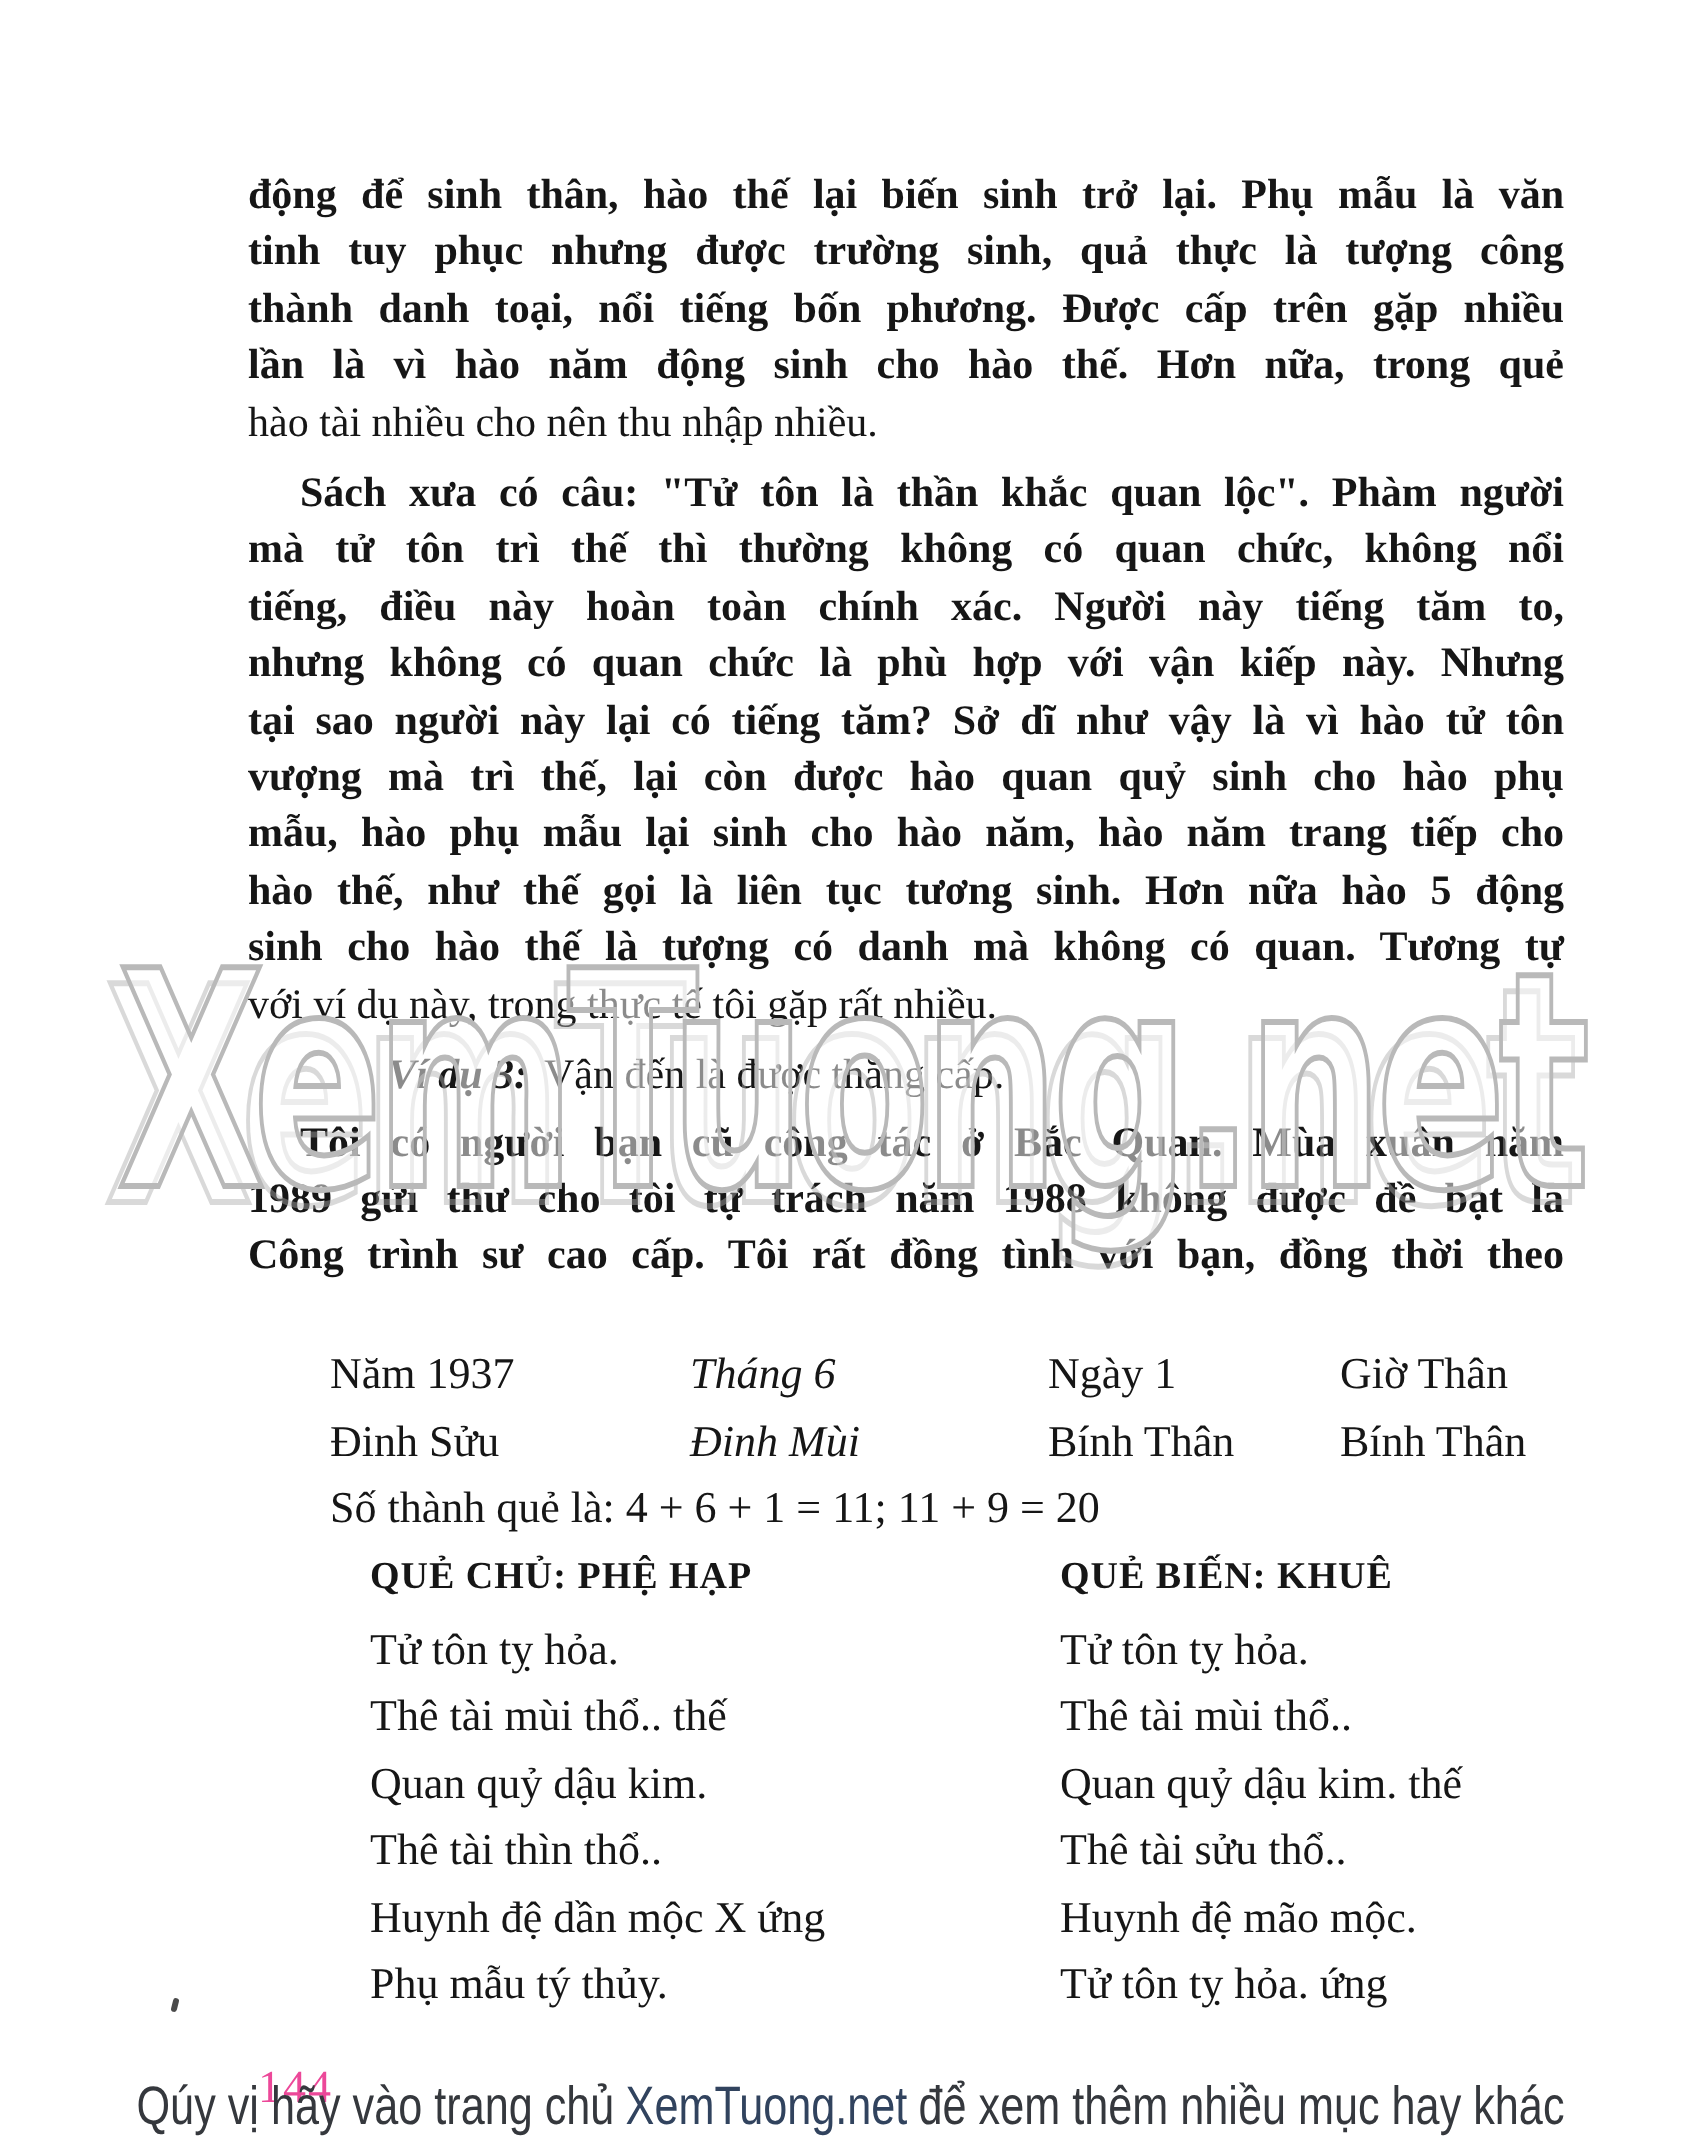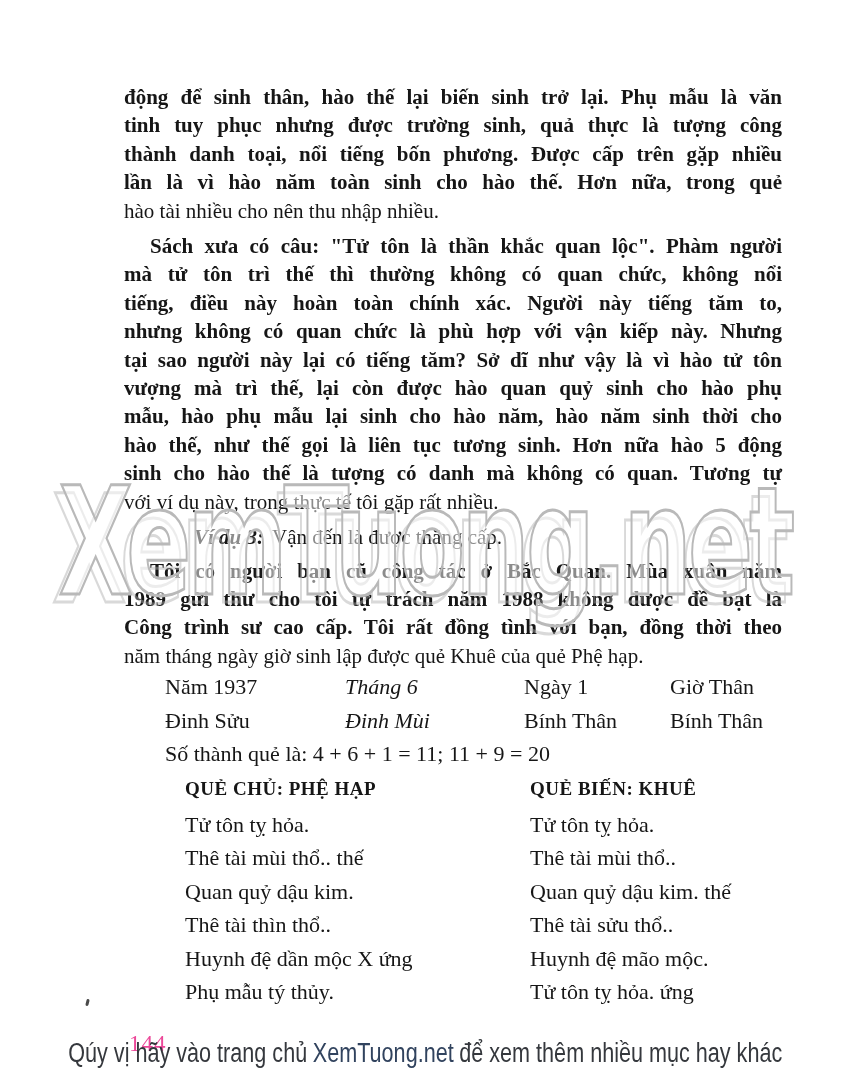--- a/index.html
+++ b/index.html
@@ -69,46 +69,45 @@
     <div class="wm-front">XemTuong.net</div>
   </div>
 
   <div class="content">
 
     <div class="textcol" style="top:83px;">
       <div class="para">
         <div class="ln j">động để sinh thân, hào thế lại biến sinh trở lại. Phụ mẫu là văn</div>
         <div class="ln j">tinh tuy phục nhưng được trường sinh, quả thực là tượng công</div>
         <div class="ln j">thành danh toại, nổi tiếng bốn phương. Được cấp trên gặp nhiều</div>
-        <div class="ln j">lần là vì hào năm toàn sinh cho hào thế. Hơn nữa, trong quẻ</div>
+        <div class="ln j">lần là vì hào năm động sinh cho hào thế. Hơn nữa, trong quẻ</div>
         <div class="ln">hào tài nhiều cho nên thu nhập nhiều.</div>
       </div>
 
       <div class="para">
         <div class="ln j ind">Sách xưa có câu: "Tử tôn là thần khắc quan lộc". Phàm người</div>
         <div class="ln j">mà tử tôn trì thế thì thường không có quan chức, không nổi</div>
         <div class="ln j">tiếng, điều này hoàn toàn chính xác. Người này tiếng tăm to,</div>
         <div class="ln j">nhưng không có quan chức là phù hợp với vận kiếp này. Nhưng</div>
         <div class="ln j">tại sao người này lại có tiếng tăm? Sở dĩ như vậy là vì hào tử tôn</div>
         <div class="ln j">vượng mà trì thế, lại còn được hào quan quỷ sinh cho hào phụ</div>
-        <div class="ln j">mẫu, hào phụ mẫu lại sinh cho hào năm, hào năm sinh thời cho</div>
+        <div class="ln j">mẫu, hào phụ mẫu lại sinh cho hào năm, hào năm trang tiếp cho</div>
         <div class="ln j">hào thế, như thế gọi là liên tục tương sinh. Hơn nữa hào 5 động</div>
         <div class="ln j">sinh cho hào thế là tượng có danh mà không có quan. Tương tự</div>
         <div class="ln">với ví dụ này, trong thực tế tôi gặp rất nhiều.</div>
       </div>
 
       <div class="ln example-line">
         <span class="example-label">Ví dụ 3:</span><span>Vận đến là được thăng cấp.</span>
       </div>
 
       <div class="para">
         <div class="ln j ind">Tôi có người bạn cũ công tác ở Bắc Quan. Mùa xuân năm</div>
         <div class="ln j">1989 gửi thư cho tôi tự trách năm 1988 không được đề bạt là</div>
         <div class="ln j">Công trình sư cao cấp. Tôi rất đồng tình với bạn, đồng thời theo</div>
-        <div class="ln">năm tháng ngày giờ sinh lập được quẻ Khuê của quẻ Phệ hạp.</div>
       </div>
 
       <div style="position:absolute;left:0;top:590px;width:658px;">
         <div class="daterow">
           <span class="datecell dc0">Năm 1937</span>
           <span class="datecell dc1">Tháng 6</span>
           <span class="datecell dc2">Ngày 1</span>
           <span class="datecell dc3">Giờ Thân</span>
         </div>
         <div class="daterow">

